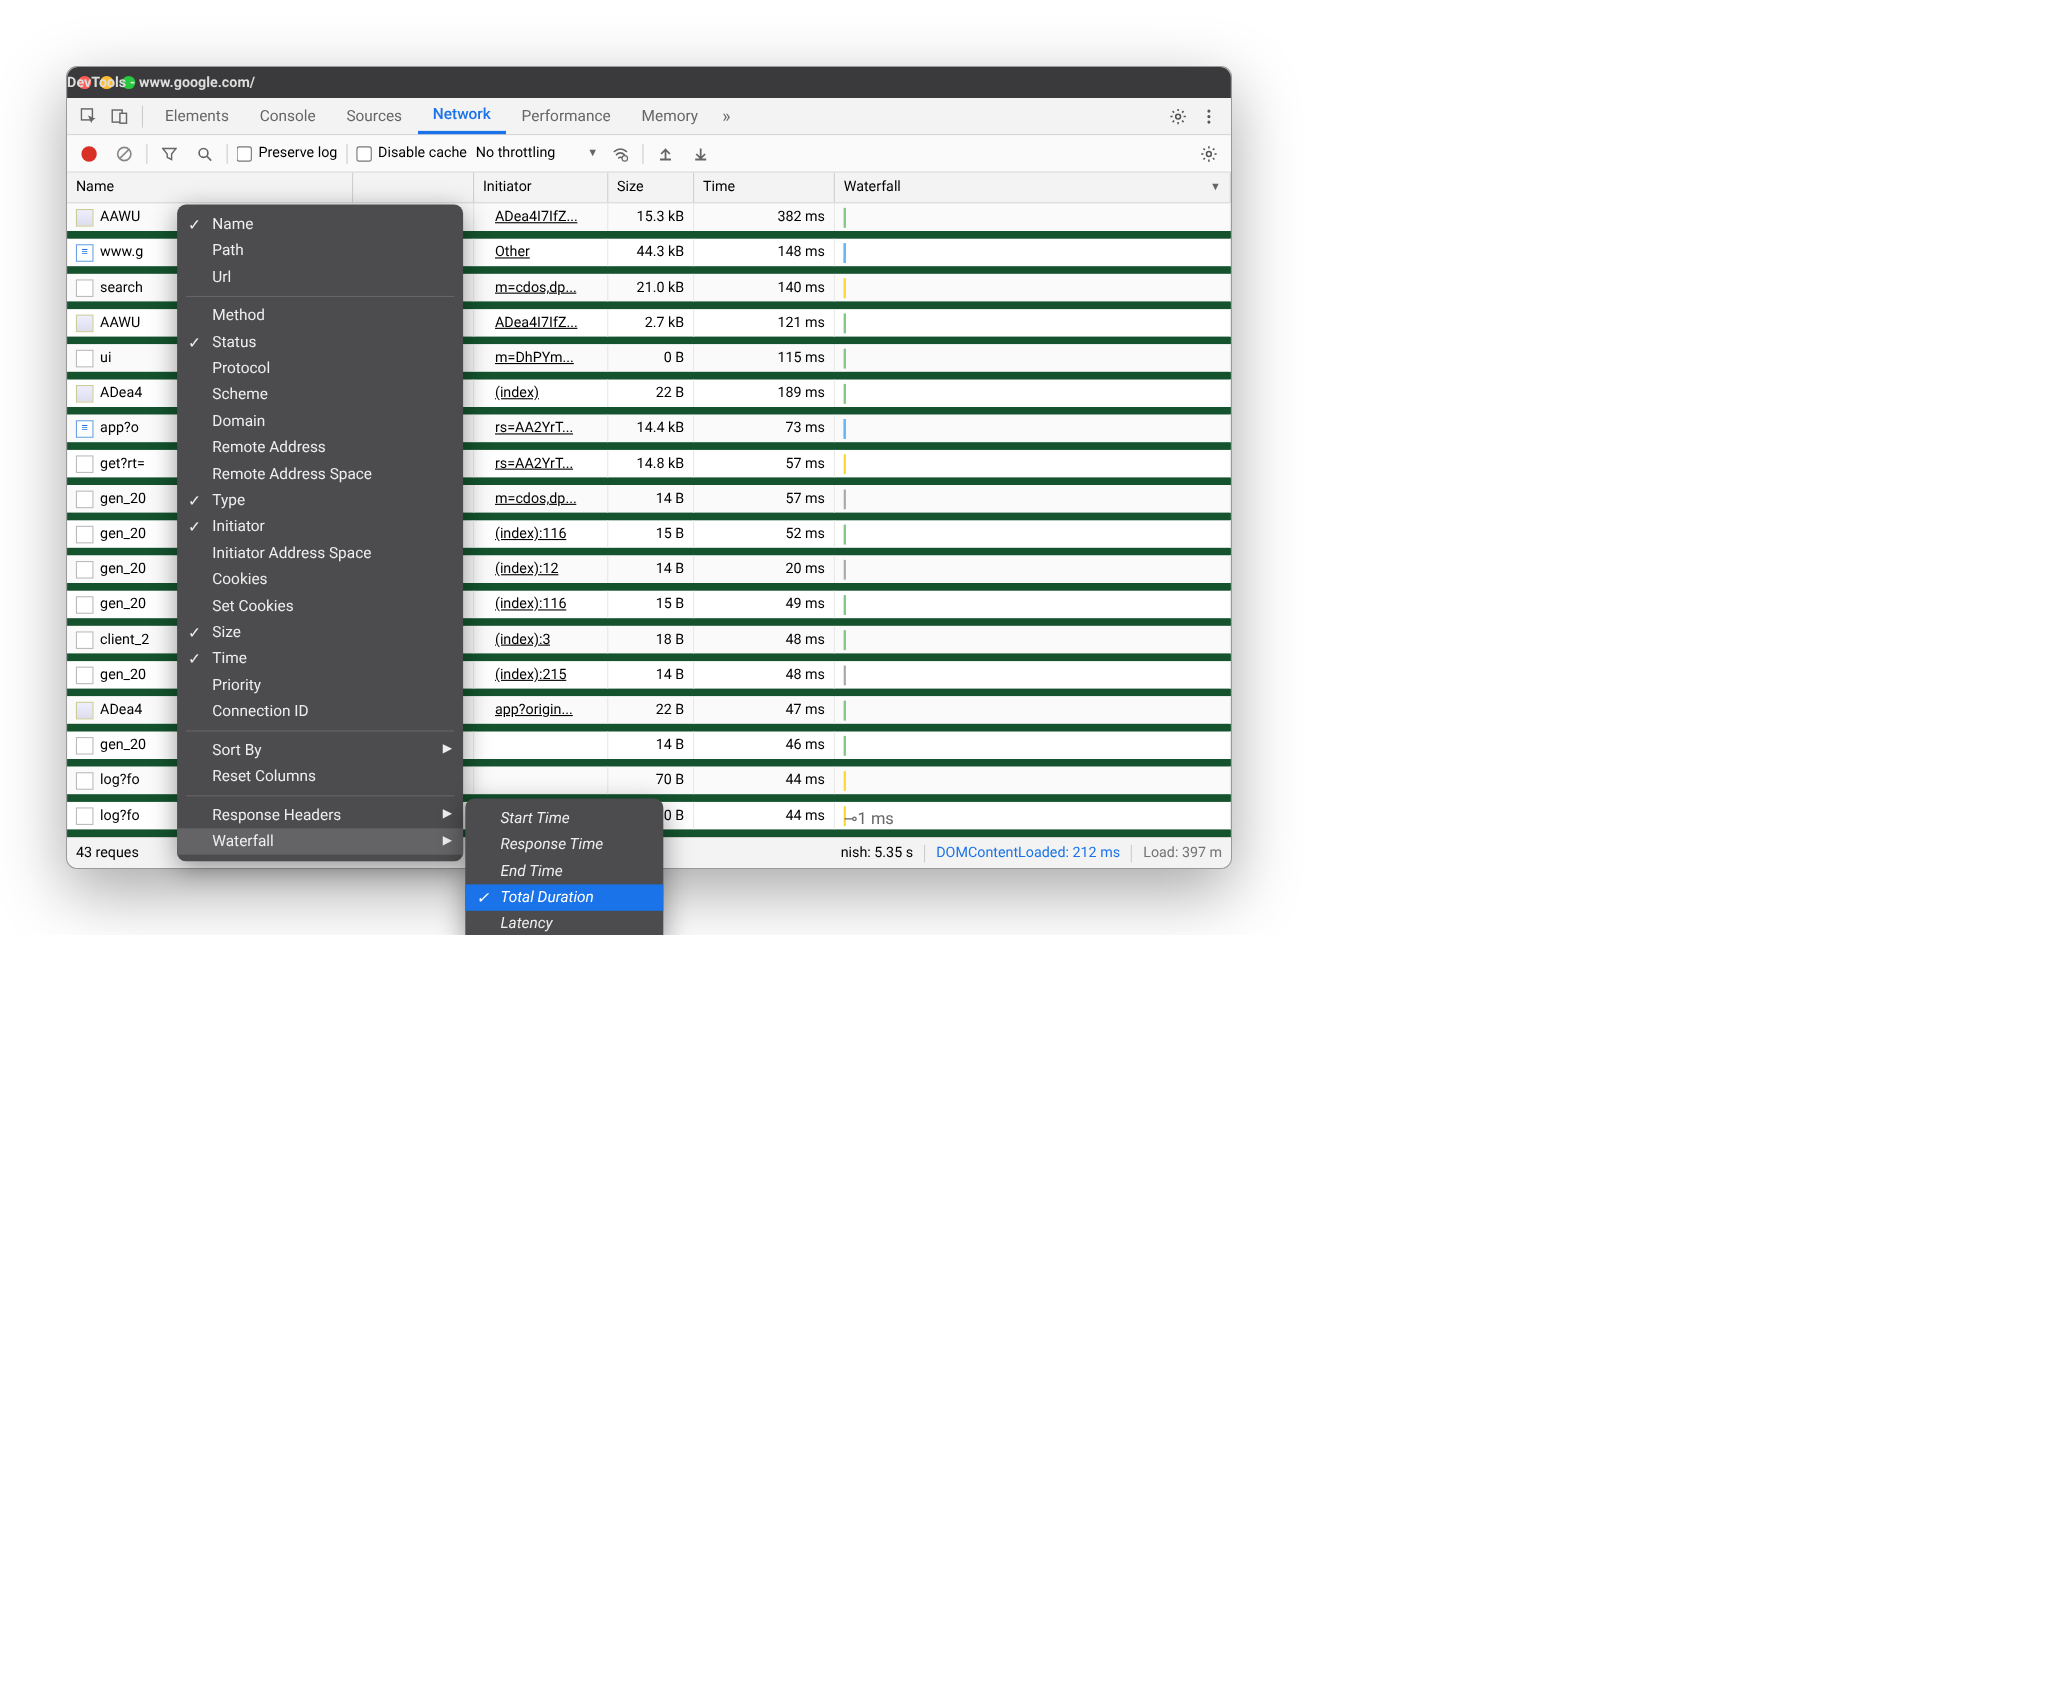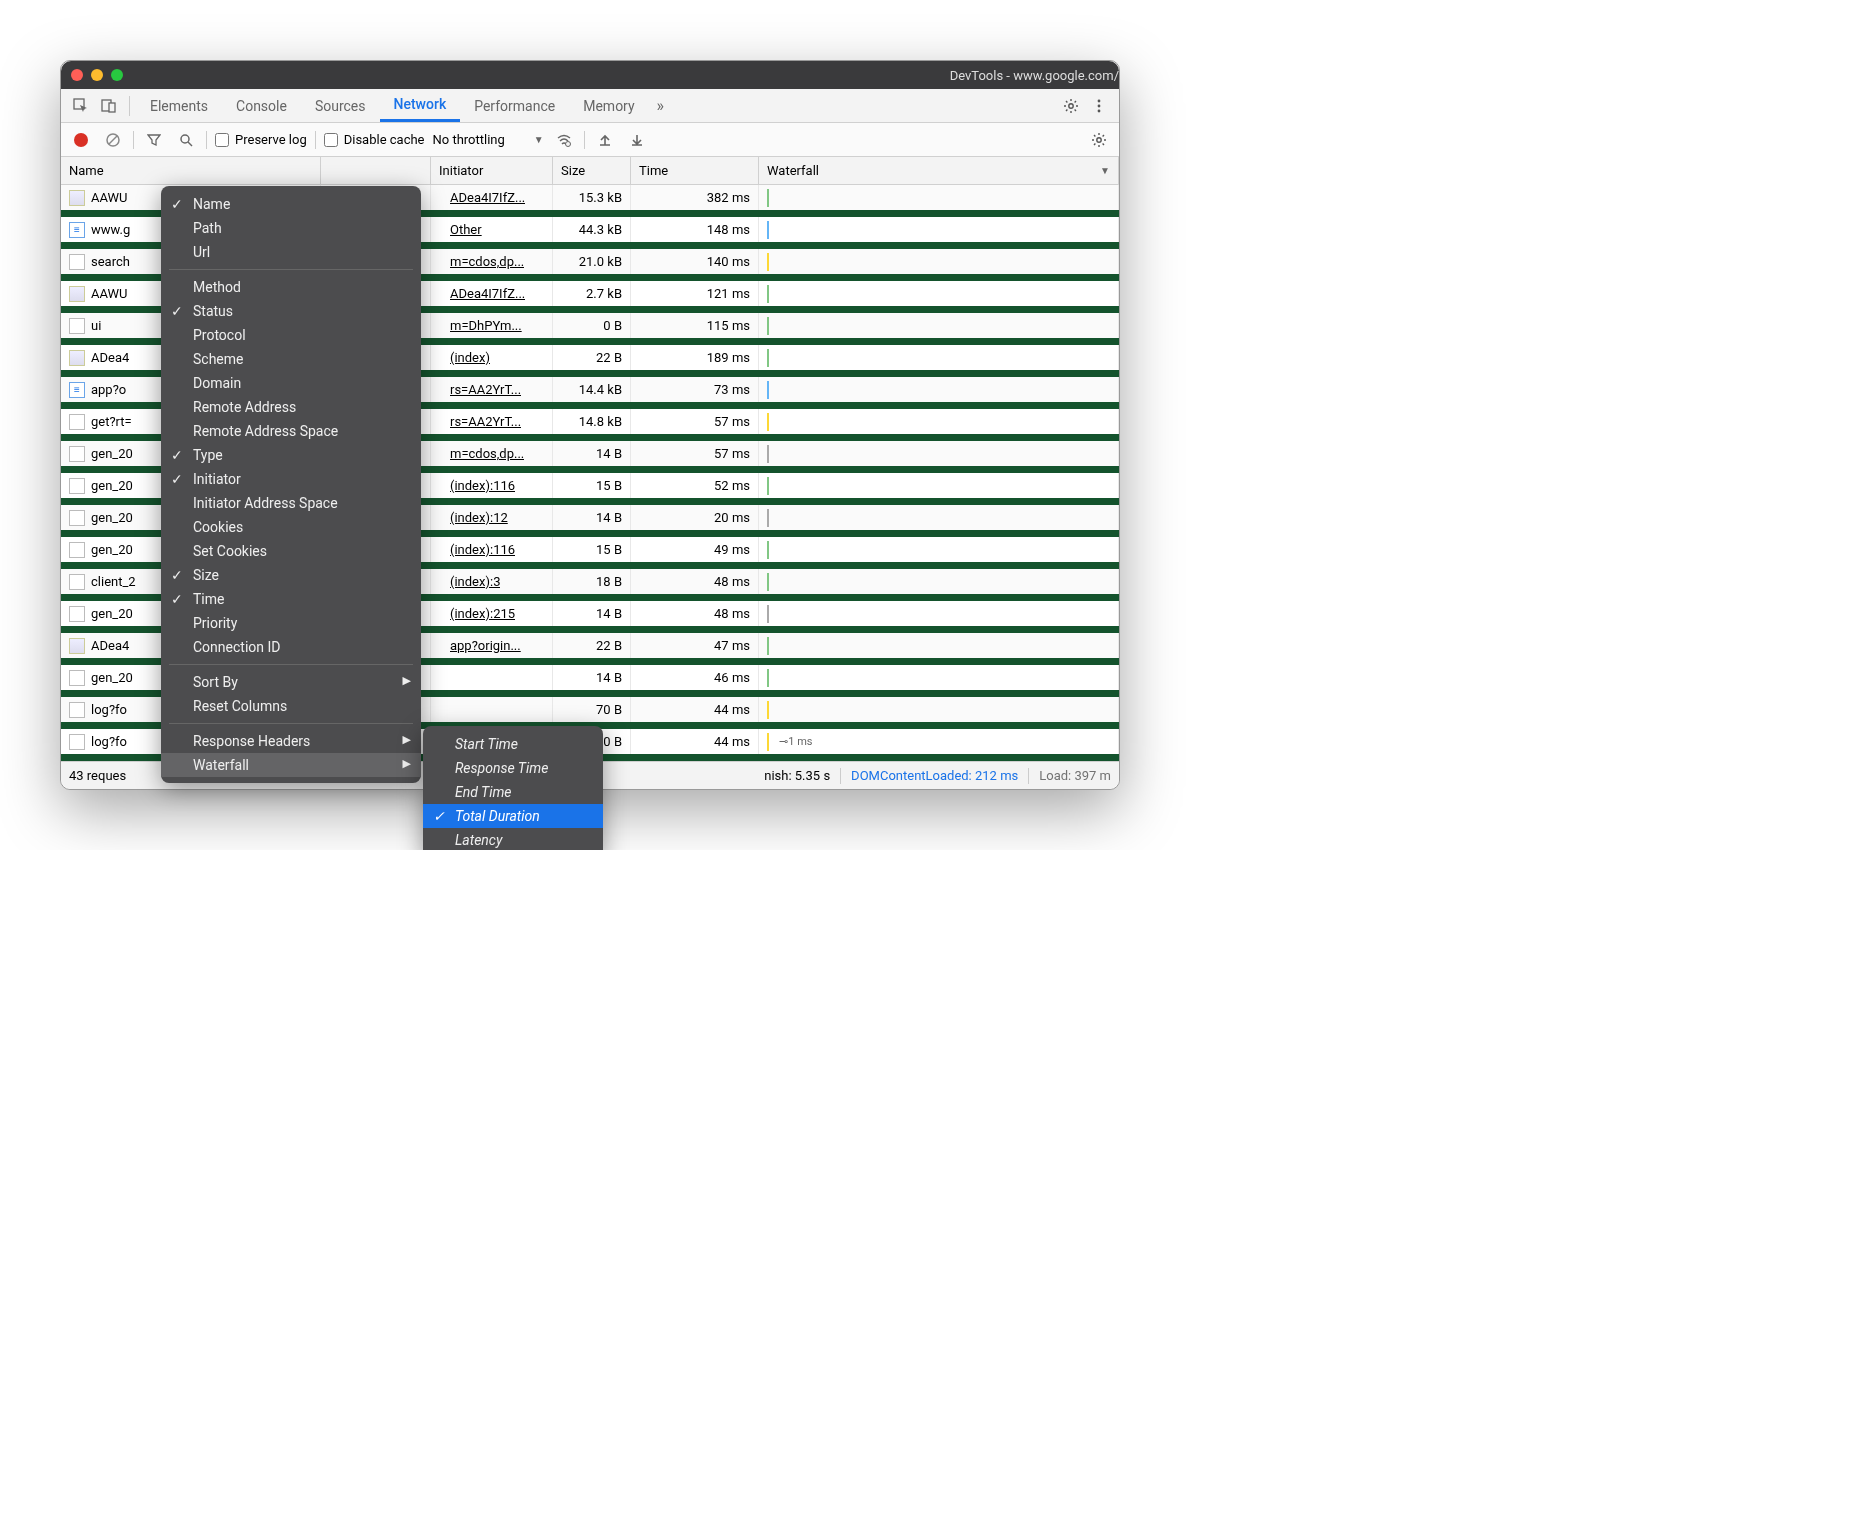--- a/index.html
+++ b/index.html
@@ -22,21 +22,21 @@
     padding: 0 10px;
     position: relative;
     border-top-left-radius: 10px;
     border-top-right-radius: 10px;
   }
   .traffic { display: flex; gap: 8px; }
   .tl-dot { width: 12px; height: 12px; border-radius: 50%; }
   .tl-close { background: #ff5f57; }
   .tl-min { background: #febc2e; }
   .tl-max { background: #28c840; }
-  .title { position: absolute; left: 0; right: 0; text-align: right; font-size: 13px; font-weight: 400; color: #ddd; pointer-events: none; }
+  .title { position: absolute; left: 0; right: 0; text-align: left; font-size: 13px; font-weight: 700; color: #ddd; pointer-events: none; }
 
   .tabs {
     display: flex;
     align-items: center;
     border-bottom: 1px solid #d0d0d0;
     height: 34px;
     padding: 0 6px;
     background: #f3f3f3;
   }
   .tabs .icon-btn { width: 28px; height: 28px; display: flex; align-items: center; justify-content: center; color: #666; }
@@ -92,21 +92,21 @@
   .ficon.img { border-color: #cc9; background: linear-gradient(#eef, #dde); }
   .ficon.doc { border-color: #6aa4e8; color: #1a73e8; background: #fff; }
   .ficon.blank { background: #fff; }
 
   .wfbar { height: 18px; position: relative; }
   .bar { position: absolute; top: 0; bottom: 0; border: 1px solid #999; }
   .bg-green { background: #c8e6c9; border-color: #81c784; }
   .bg-blue { background: #bbdefb; border-color: #64b5f6; }
   .bg-yellow { background: #fff9c4; border-color: #fdd835; }
   .bg-white { background: #fff; border-color: #aaa; }
-  .wflabel { position: absolute; left: 100%; font-size: 11px; color: #666; white-space: nowrap; padding-left: 12px; top: 2px; }
+  .wflabel { position: absolute; left: 100%; font-size: 15px; color: #666; white-space: nowrap; padding-left: 0; top: 2px; }
 
   .statusbar {
     display: flex;
     align-items: center;
     height: 28px;
     border-top: 1px solid #d0d0d0;
     background: #f3f3f3;
     font-size: 13px;
     padding: 0 8px;
     gap: 4px;

